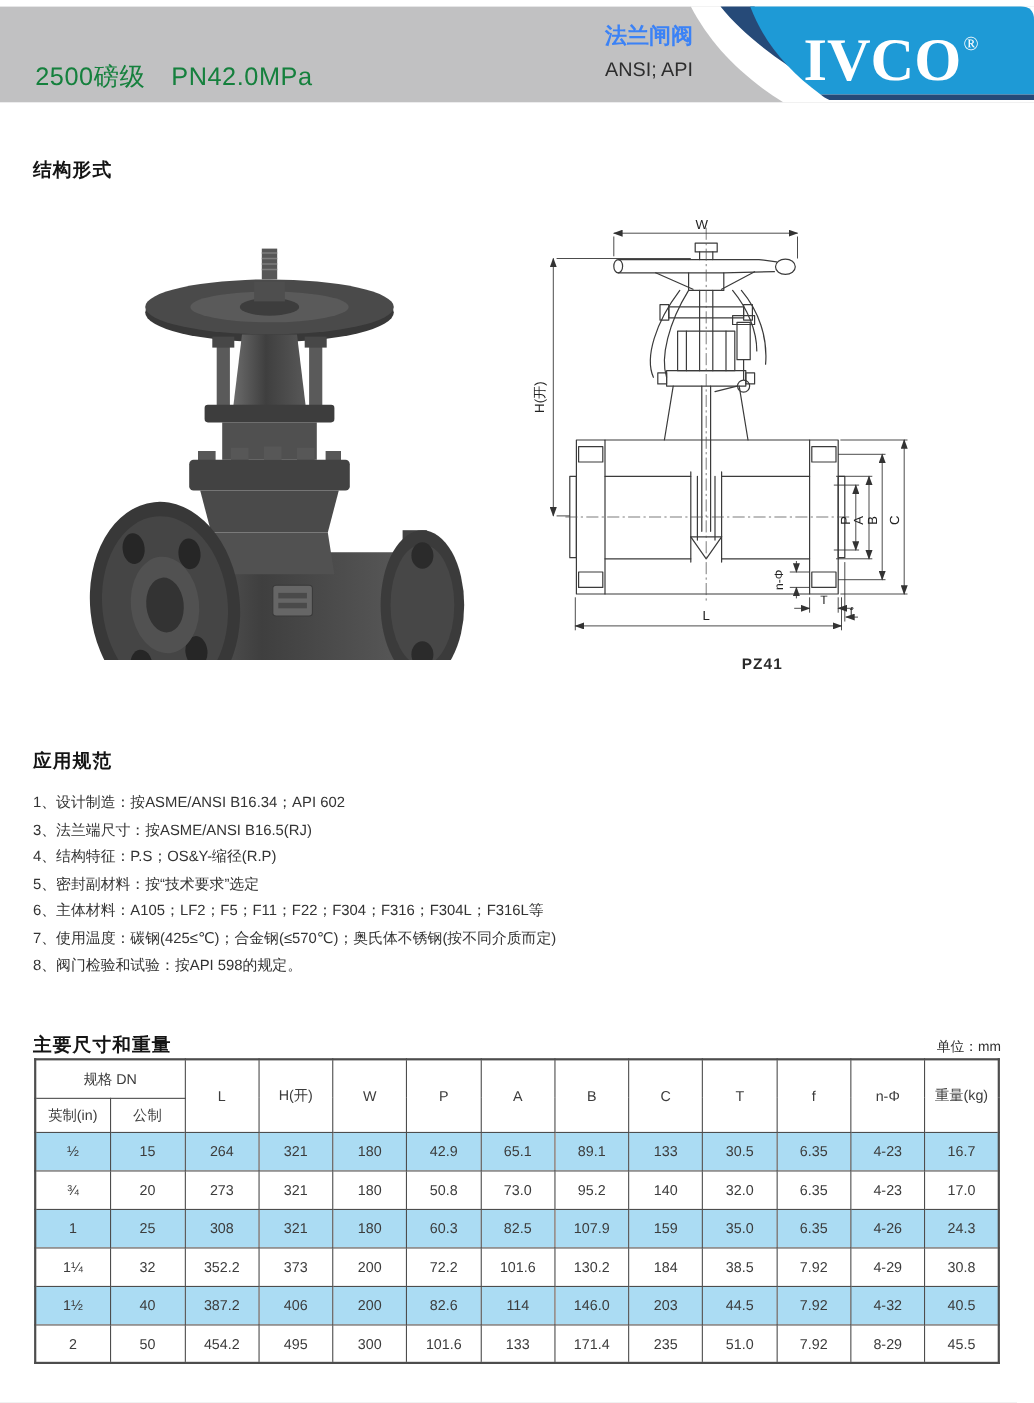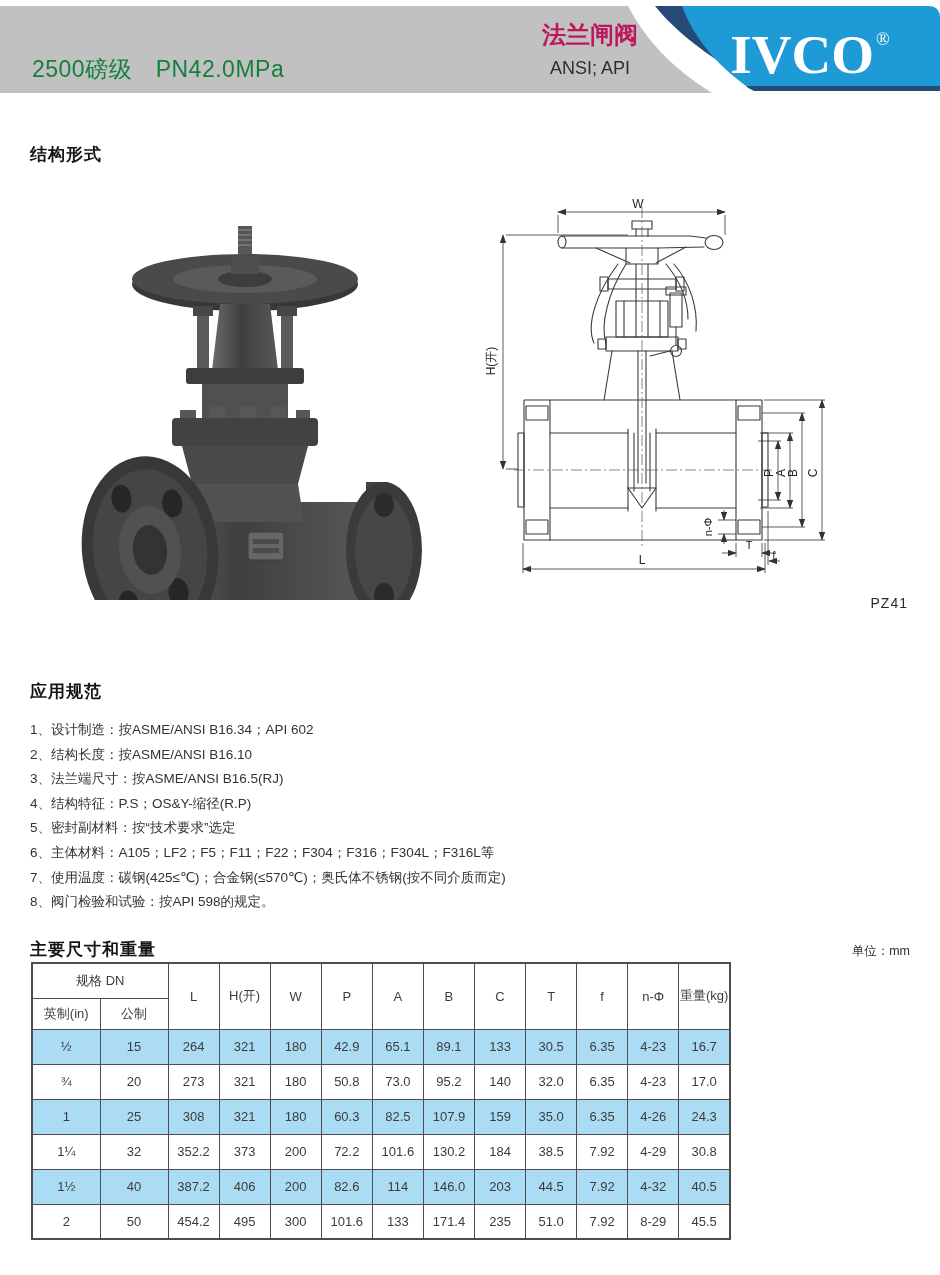--- a/index.html
+++ b/index.html
@@ -2,34 +2,34 @@
 <html><head>
 <meta charset="utf-8">
 <style>
   html,body{margin:0;padding:0;background:#e8e8e8;}
   .page{position:relative;width:940px;height:1275px;background:#ffffff;
         font-family:"Liberation Sans","DejaVu Sans",sans-serif;overflow:hidden;margin:0 auto;}
   .abs{position:absolute;}
   
   .hdr-left{left:32px;top:54px;font-size:23px;color:#15803d;letter-spacing:.5px;}
   .hdr-mid{left:515px;top:19px;width:150px;text-align:center;}
-  .hdr-prod{font-size:24px;font-weight:bold;color:#be185d;}
+  .hdr-prod{font-size:20px;font-weight:bold;color:#3b82f6;}
   .hdr-std{font-size:18px;color:#2e2e2e;margin-top:7px;}
   .brand{left:715px;top:9px;width:190px;text-align:center;color:#ffffff;
          font-family:"Liberation Serif","DejaVu Serif",serif;font-weight:bold;font-size:55px;line-height:60px;}
   .brand sup{font-size:18px;font-weight:normal;vertical-align:28px;margin-left:2px;}
   
   .sec-title{font-size:17px;font-weight:bold;color:#141414;letter-spacing:1px;text-align:center;}
   .unit-note{font-size:12.5px;color:#2e2e2e;}
-  .caption{font-size:14px;color:#2a2a2a;text-align:right;letter-spacing:1px;}
+  .caption{font-size:14px;color:#2a2a2a;text-align:center;letter-spacing:1px;font-weight:bold;}
   
   .spec-list{left:30px;top:718px;}
   .spec-item{font-size:13.5px;color:#333333;line-height:24.6px;white-space:nowrap;}
   
-  .dim-table{border-collapse:collapse;table-layout:fixed;width:700px;font-size:13px;color:#3c3c3c;}
+  .dim-table{border-collapse:collapse;table-layout:fixed;width:878px;font-size:13px;color:#3c3c3c;}
   .dim-table th,.dim-table td{border:1px solid #4d4d4d;text-align:center;vertical-align:middle;
         font-weight:normal;padding:0;overflow:hidden;}
   .dim-table{border:2px solid #4d4d4d;}
   .r-blue td{background:#abdcf3;}
   .r-white td{background:#ffffff;}
   svg text{font-family:"Liberation Sans","DejaVu Sans",sans-serif;}
 </style>
 </head>
 <body>
 
@@ -230,21 +230,20 @@
       <text x="271" y="356" font-size="11">T</text>
       <text x="296" y="366" font-size="10">f</text>
       <text x="164" y="371">L</text>
     </g>
   </svg>
   <div class="abs caption" style="left:478px;top:595px;width:430px;">PZ41</div>
 
   <div class="abs sec-title" style="left:30px;top:680px;">应用规范</div>
   <div class="abs spec-list">
     <div class="spec-item">1、设计制造：按ASME/ANSI B16.34；API 602</div>
-    <div class="spec-item">2、结构长度：按ASME/ANSI B16.10</div>
     <div class="spec-item">3、法兰端尺寸：按ASME/ANSI B16.5(RJ)</div>
     <div class="spec-item">4、结构特征：P.S；OS&amp;Y-缩径(R.P)</div>
     <div class="spec-item">5、密封副材料：按“技术要求”选定</div>
     <div class="spec-item">6、主体材料：A105；LF2；F5；F11；F22；F304；F316；F304L；F316L等</div>
     <div class="spec-item">7、使用温度：碳钢(425≤℃)；合金钢(≤570℃)；奥氏体不锈钢(按不同介质而定)</div>
     <div class="spec-item">8、阀门检验和试验：按API 598的规定。</div>
   </div>
 
   <div class="abs sec-title" style="left:30px;top:938px;">主要尺寸和重量</div>
   <div class="abs unit-note" style="right:30px;top:943px;">单位：mm</div>

